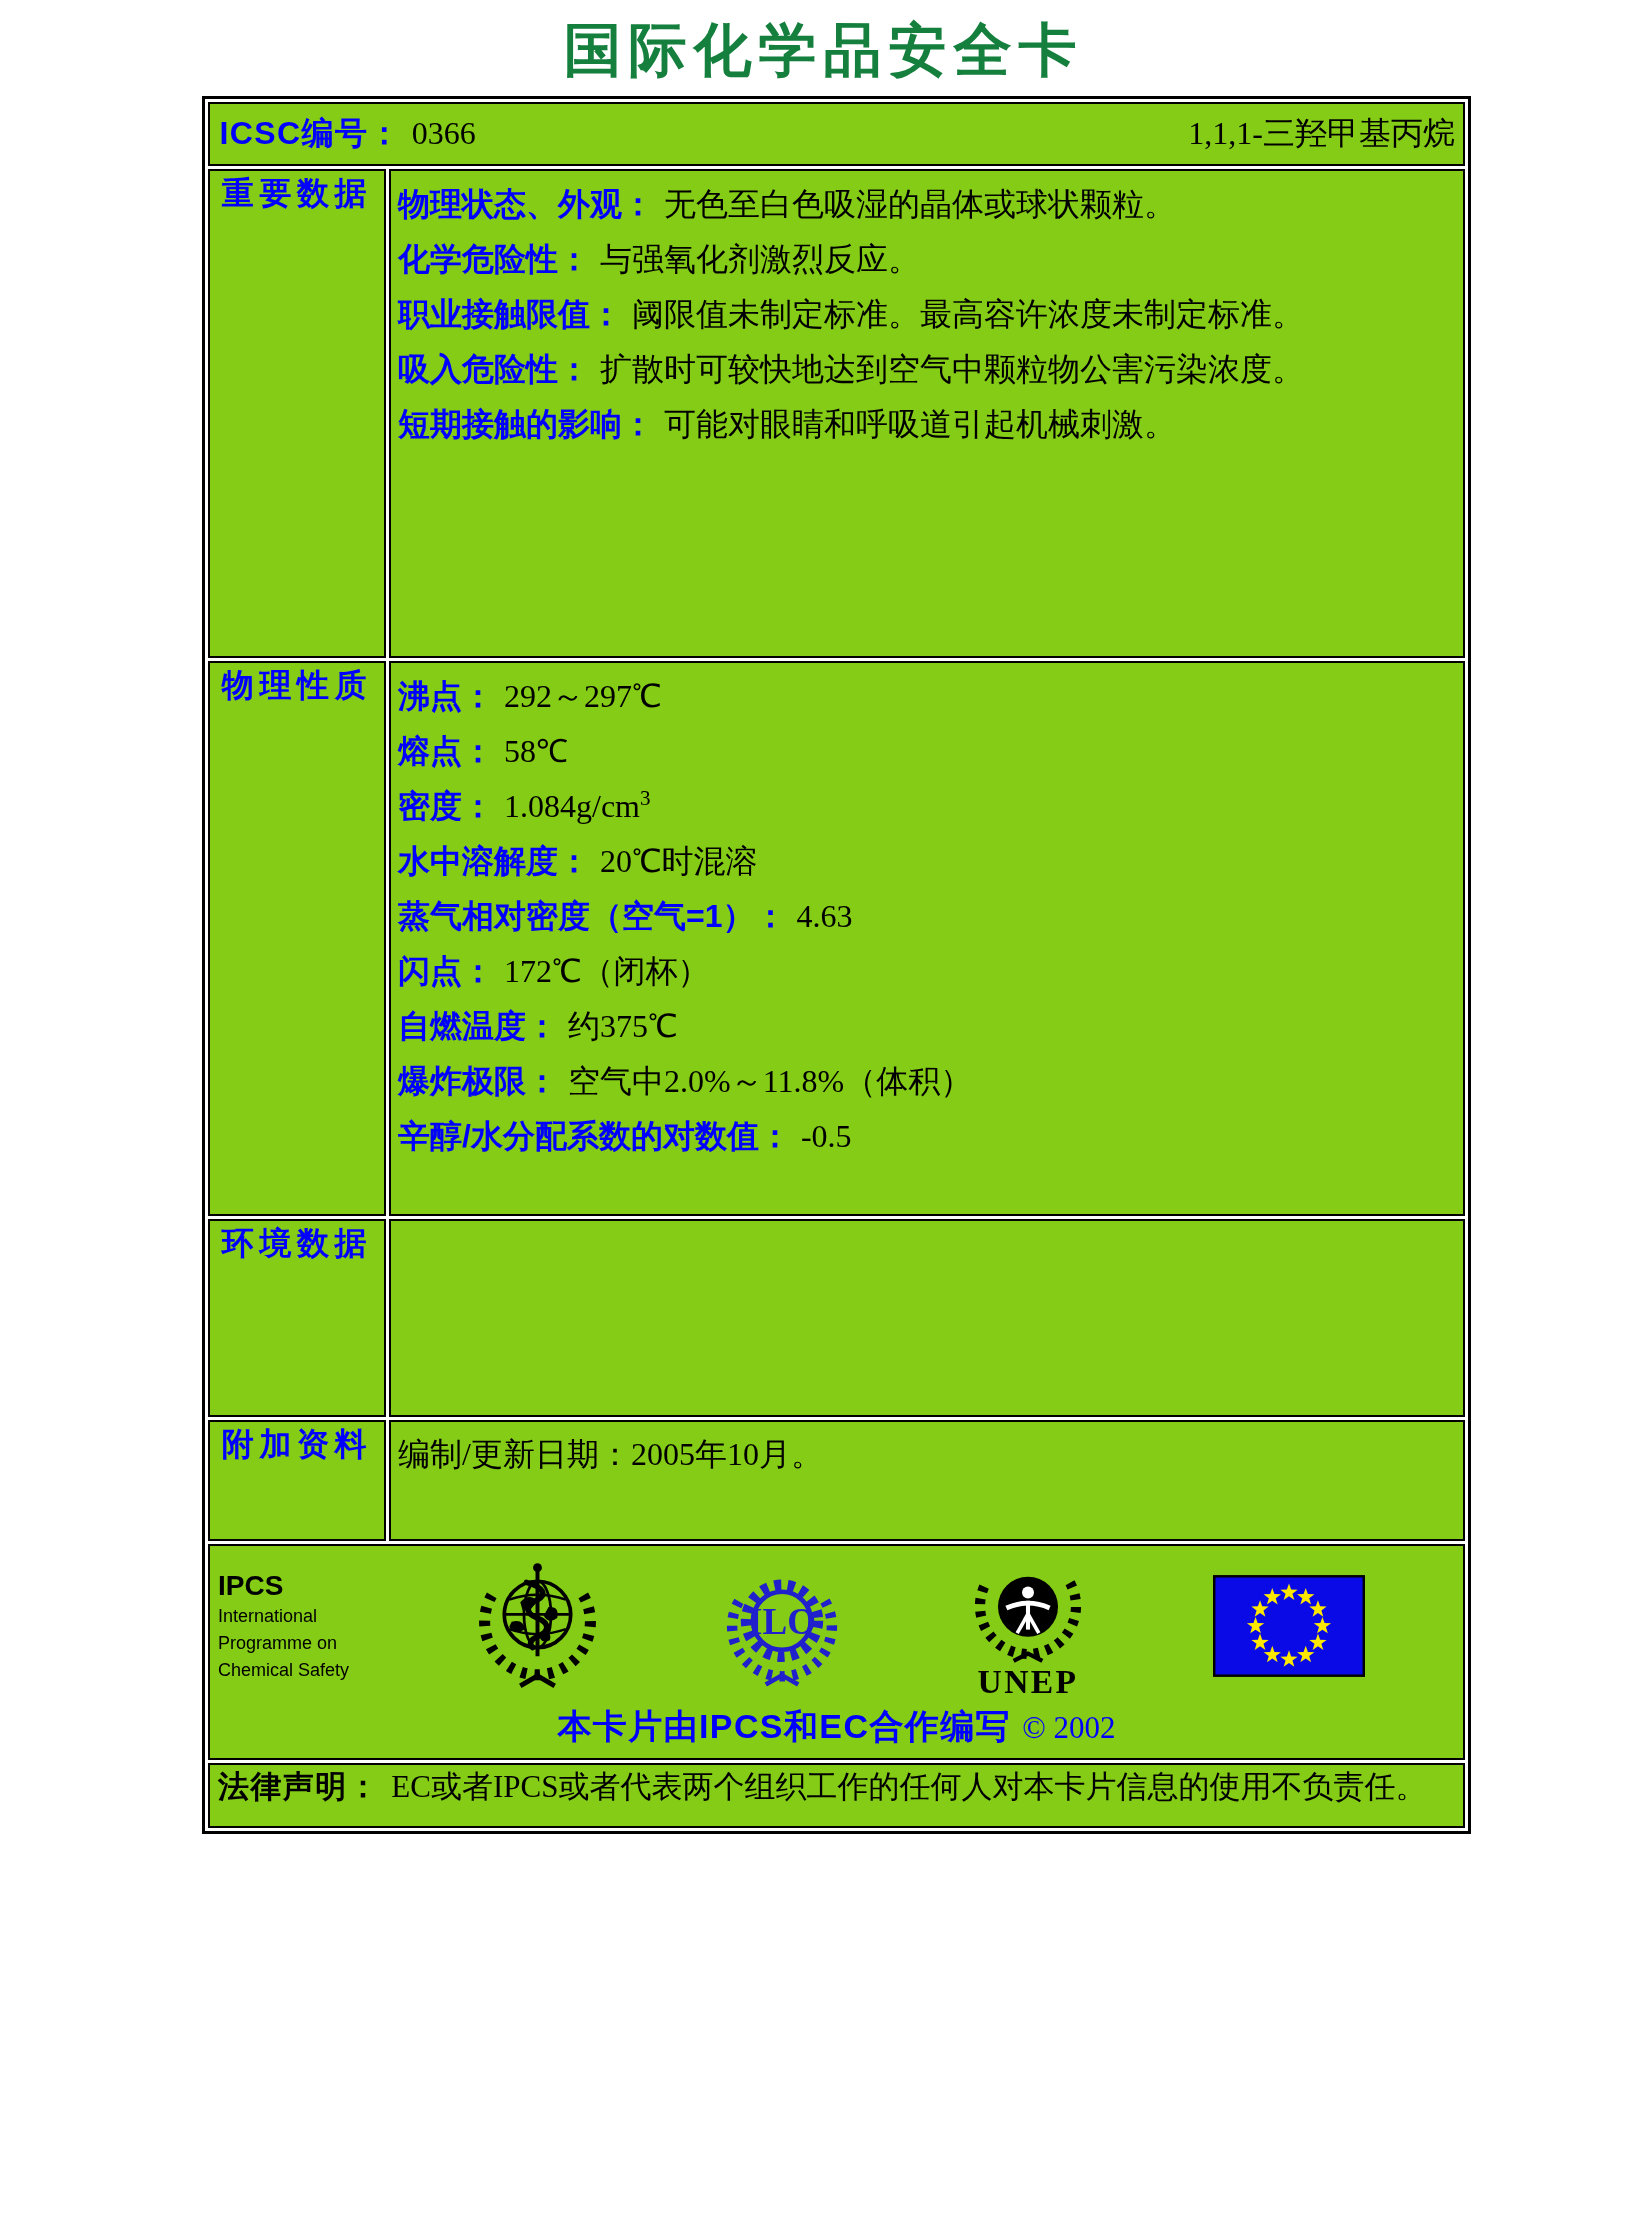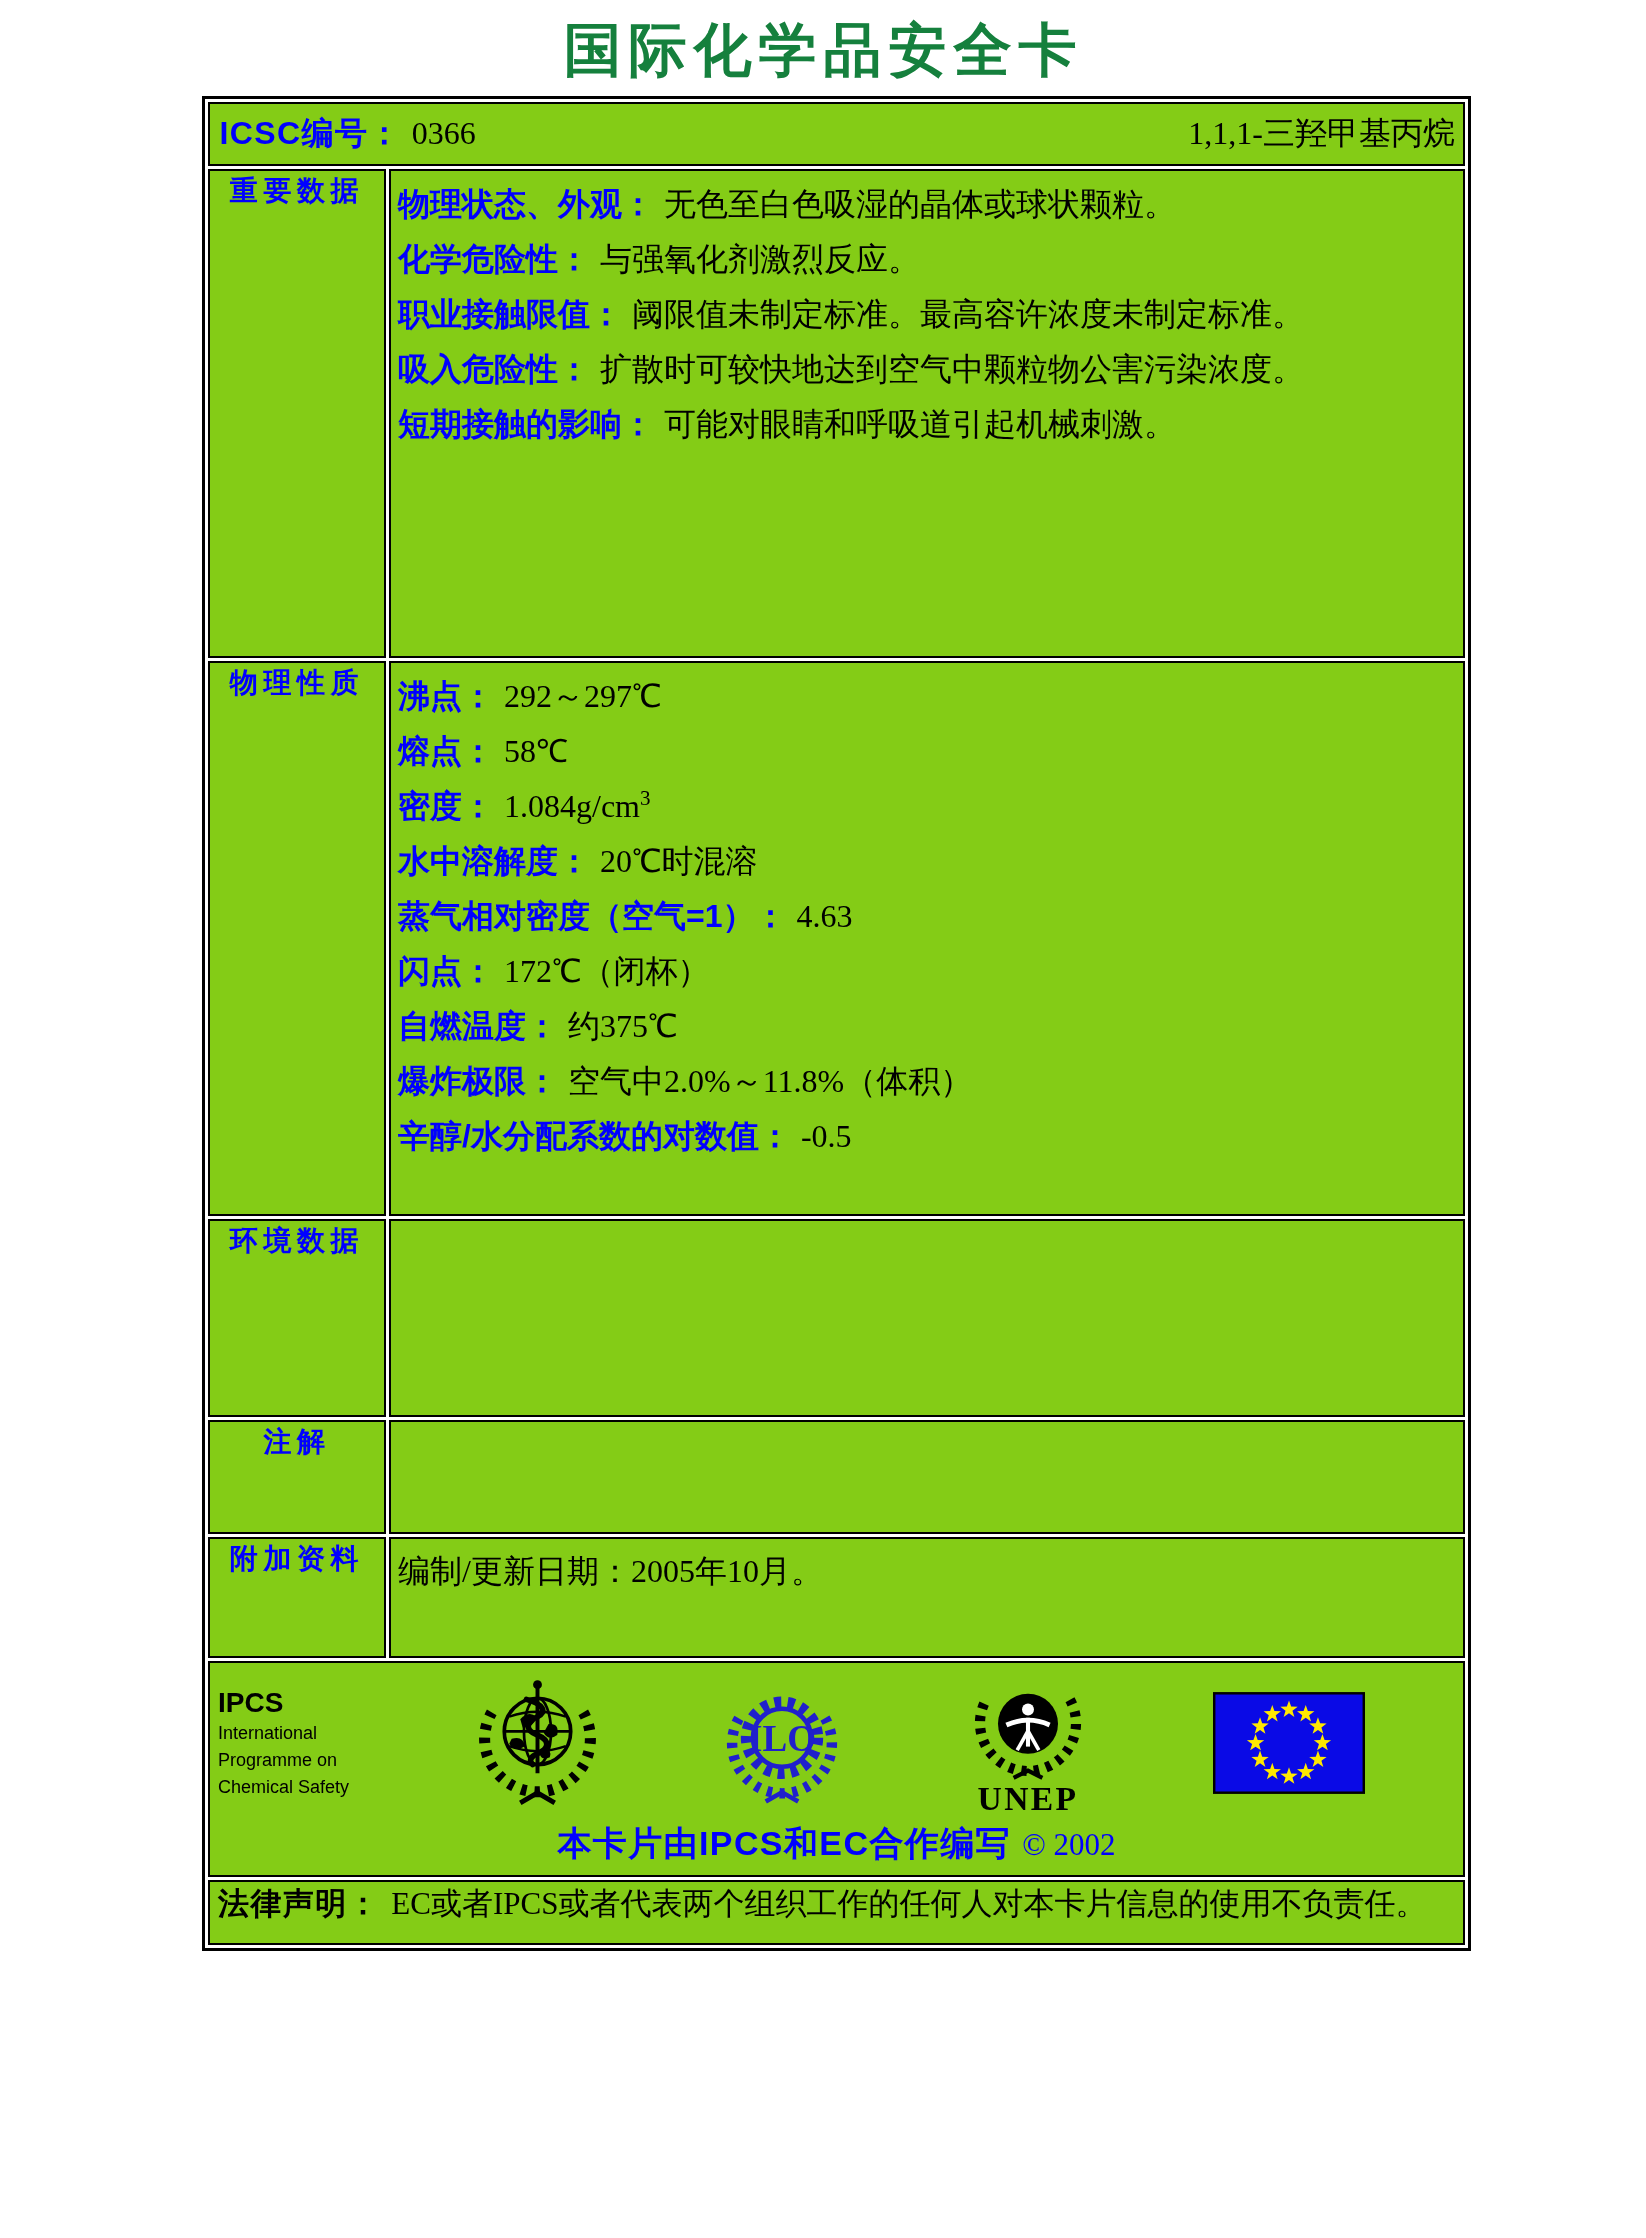--- a/index.html
+++ b/index.html
@@ -39,21 +39,21 @@
   }
   .hdr-left .k{color:#0000ff;font-weight:bold;letter-spacing:1.4px;}
   .hdr-left .v{font-family:"Liberation Serif",serif;margin-left:10px;}
   .hdr-right{font-family:"Liberation Serif",serif;}
 
   td.rowlabel{
     text-align:center;
     vertical-align:middle;
     color:#0000ff;
     font-weight:bold;
-    font-size:28px;
+    font-size:32px;
     letter-spacing:5.6px;
   }
   td.contentcell{padding:5.6px 8.5px 5.6px 7px;}
 
   .pline{font-size:32px;line-height:55px;font-family:"Liberation Serif",serif;white-space:nowrap;}
   .pline .k{color:#0000ff;font-weight:bold;font-family:"Liberation Sans",sans-serif;margin-right:10px;}
   .pline sup{font-size:21px;line-height:0;}
 
   td.h-important{height:474px;}
   td.h-physical{height:540px;}
@@ -129,24 +129,20 @@
       <div class="pline"><span class="k">爆炸极限：</span><span class="v">空气中2.0%～11.8%（体积）</span></div>
       <div class="pline"><span class="k">辛醇/水分配系数的对数值：</span><span class="v">-0.5</span></div>
     </td>
   </tr>
 
   <tr>
     <td class="rowlabel h-env">环境数据</td>
     <td class="contentcell h-env"></td>
   </tr>
 
-  <tr>
-    <td class="rowlabel h-notes">注解</td>
-    <td class="contentcell h-notes"></td>
-  </tr>
 
   <tr>
     <td class="rowlabel h-add">附加资料</td>
     <td class="contentcell h-add">
       <div class="pline"><span class="v">编制/更新日期：</span><span class="v">2005年10月。</span></div>
     </td>
   </tr>
 
   <tr>
     <td class="h-logos" colspan="2">

